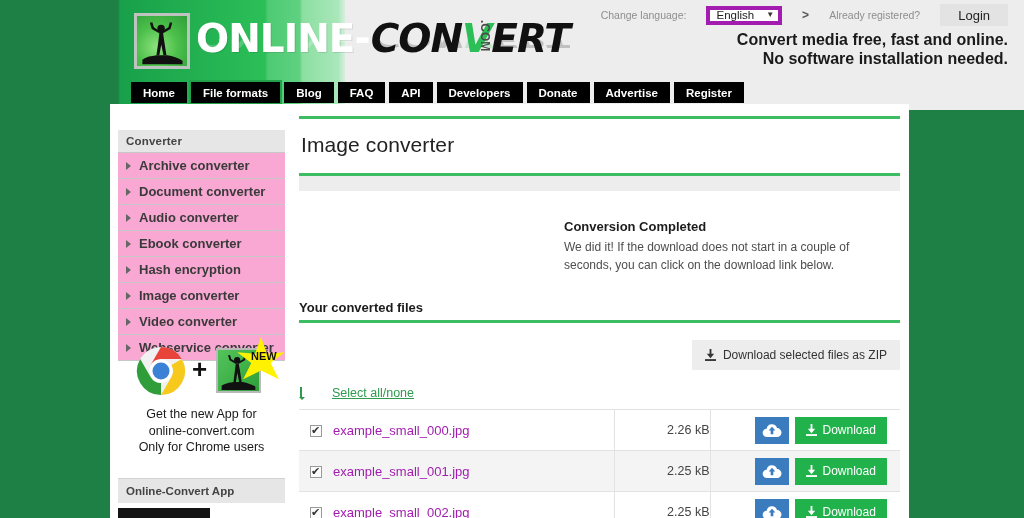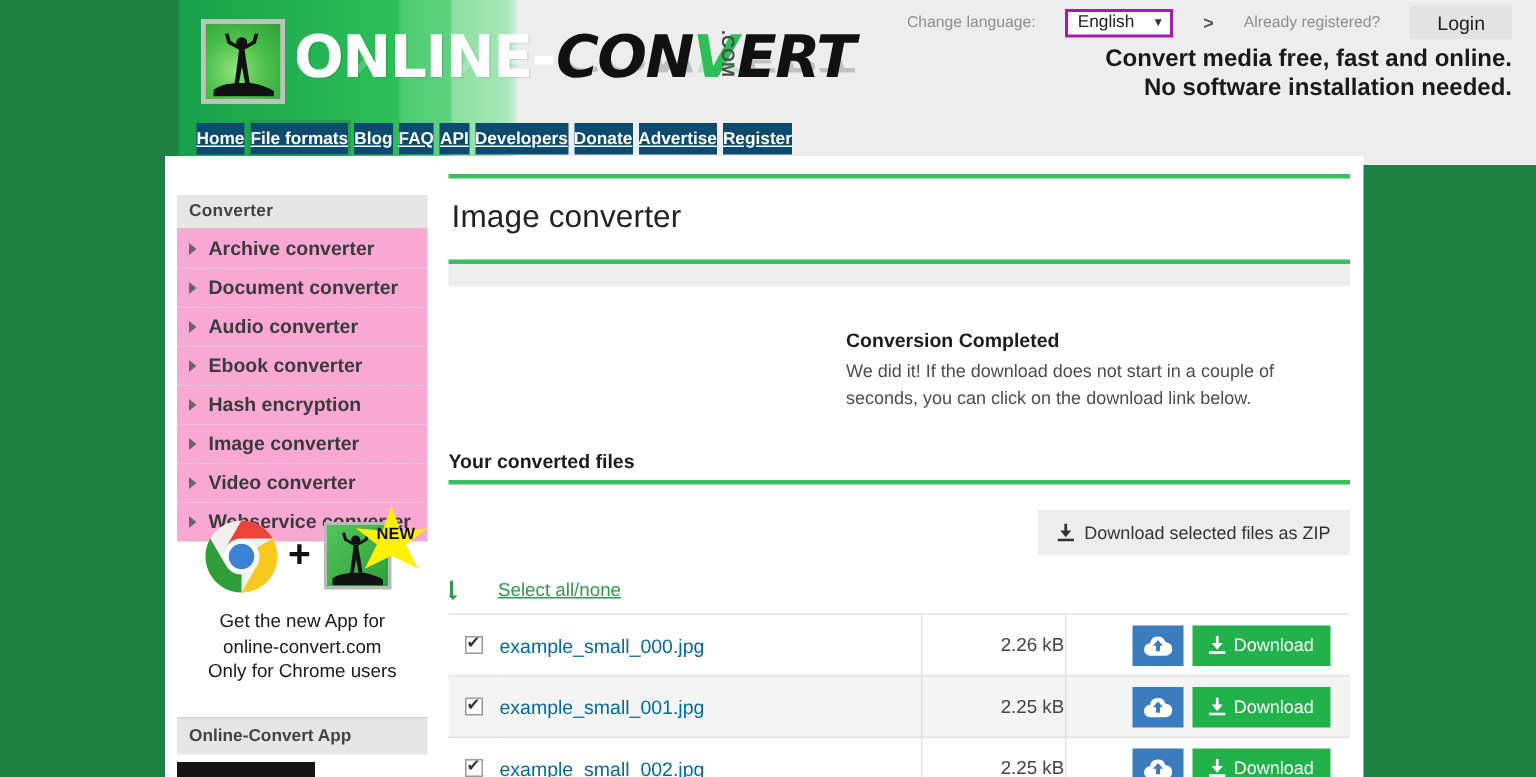--- a/index.html
+++ b/index.html
@@ -66,21 +66,21 @@
     opacity: .20; pointer-events: none;
   }
 
   
   .util-row {
     position: absolute; right: 16px; top: 4px; height: 22px;
     display: flex; align-items: center; gap: 20px;
   }
   .util-label { font-size: 10.5px; color: #8e8e8e; }
   .lang-select {
-    background: #ffffff; border: 2px solid #a21caf;
+    background: #ffffff; border: 4px solid #a21caf;
     font-size: 11.5px; color: #222; padding: 2px 4px 3px 6px;
     display: flex; align-items: center; gap: 12px; height: 19px;
   }
   .lang-caret { font-size: 8px; color: #333; }
   .lang-arrow { font-size: 12px; color: #555; font-weight: 700; }
   .login-btn {
     background: #e3e3e3; border: none; height: 22px;
     padding: 0 18px; font-size: 13px; color: #222;
     font-family: "Liberation Sans", sans-serif; cursor: pointer;
   }
@@ -89,26 +89,25 @@
     text-align: right; font-size: 16px; font-weight: 700; color: #1a1a1a;
     line-height: 19px;
   }
 
   
   .nav {
     position: absolute; left: 131px; top: 82px;
     display: flex; gap: 4px; height: 21px;
   }
   .nav-item {
-    background: #0c4a6e; color: #ffffff;
+    background: #000000; color: #ffffff;
     font-size: 11.5px; font-weight: 700;
     display: flex; align-items: center; justify-content: center;
-    padding: 0 0; height: 21px; cursor: pointer;
+    padding: 0 12px; height: 21px; cursor: pointer;
     white-space: nowrap;
-    text-decoration: underline;
   }
   .nav-item.active { outline: 2px solid #22a04a; outline-offset: 0px; }
 
   
   .page {
     position: absolute; left: 110px; top: 104px;
     width: 799px; height: 414px; background: #ffffff;
   }
   .sidebar {
     position: absolute; left: 8px; top: 26px; width: 167px;
@@ -186,21 +185,21 @@
   .selectall-row { padding: 16px 0 9px; display: flex; align-items: center; gap: 23px; }
   .selectall-link {
     font-size: 12.5px; color: #2e9a4e; text-decoration: underline; cursor: pointer;
   }
 
   table.files { width: 100%; border-collapse: collapse; }
   table.files tr { border-top: 1px solid #e2e2e2; border-bottom: 1px solid #e2e2e2; }
   table.files tr:nth-child(even) { background: #f4f4f4; }
   table.files td { padding: 0; height: 41px; vertical-align: middle; }
   td.c-check { width: 34px; text-align: center; }
-  td.c-name  { font-size: 13px; color: #0369a1; border-right: 1px solid #e2e2e2; padding-left: 4px;}
+  td.c-name  { font-size: 13px; color: #a21caf; border-right: 1px solid #e2e2e2; padding-left: 4px;}
   td.c-size  { width: 96px; text-align: right; padding-right: 14px; font-size: 12.5px; color: #444;
                border-right: 1px solid #e2e2e2; }
   td.c-act   { width: 190px; }
   .act-wrap { display: flex; align-items: center; gap: 6px; padding-left: 44px; }
   .cloud-btn {
     width: 34px; height: 27px; background: #3b7cbf; display: flex;
     align-items: center; justify-content: center; cursor: pointer;
   }
   .dl-btn {
     background: #21b24b; color: #fff; font-size: 12px;

